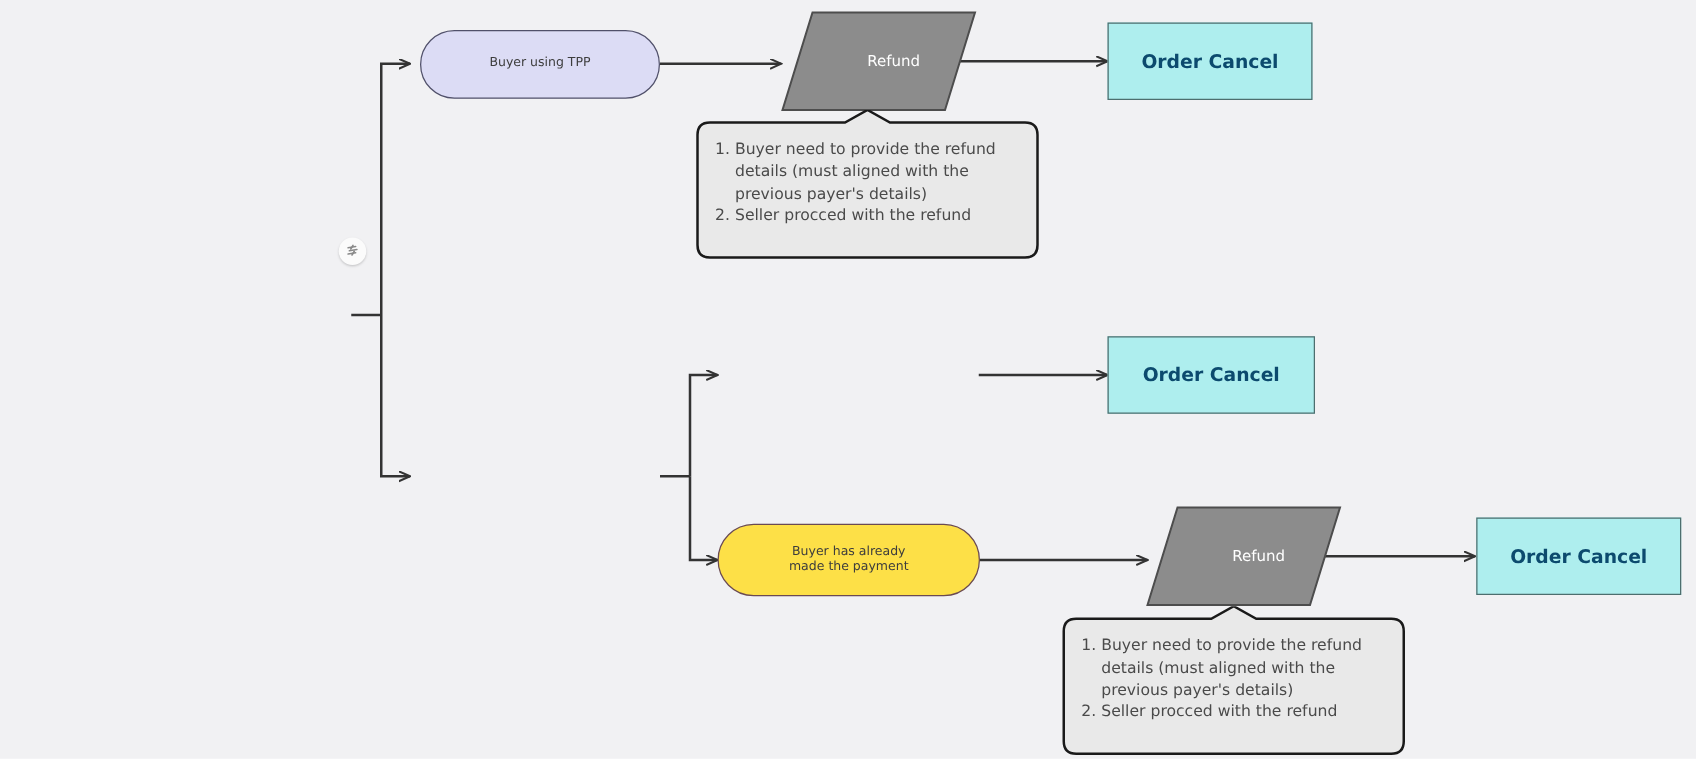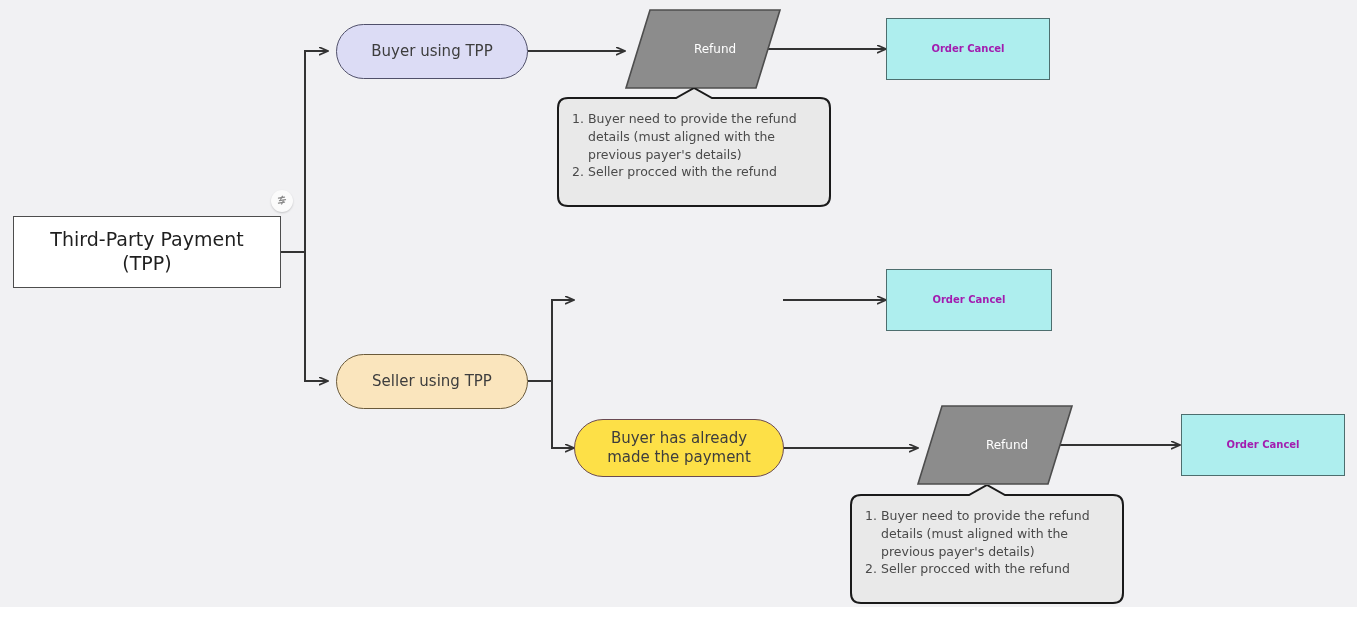--- a/index.html
+++ b/index.html
@@ -40,27 +40,27 @@
     line-height: 1.25;
   }
   .node-rect {
     border: 1.6px solid #4d4d4d;
     background: #ffffff;
   }
   .node-cyan {
     border: 1.6px solid #4d6e6e;
     background: #aeeeee;
     font-weight: bold;
-    font-size: 10px;
-    color: #a21caf;
+    font-size: 15px;
+    color: #0c4a6e;
   }
   .node-stadium {
     border: 1.6px solid #4a4a58;
     border-radius: 999px;
-    font-size: 15px;
+    font-size: 10px;
   }
   .node-round {
     border: 1.6px solid #3f5c43;
     border-radius: 12px;
     font-size: 15px;
   }
   .tpp-box {
     font-size: 19px;
     color: #1f1f1f;
   }
@@ -119,44 +119,37 @@
       <path d="M552,381 L552,448 L574,448" marker-end="url(#arrow)"></path>
 
       <path d="M783,300 L886,300" marker-end="url(#arrow)"></path>
 
       <path d="M784,448 L918,448" marker-end="url(#arrow)"></path>
 
       <path d="M1052,445 L1180,445" marker-end="url(#arrow)"></path>
     </g>
   </svg>
 
-  <div class="node node-rect tpp-box" style="left:13px; top:216px; width:268px; height:72px; flex-direction:column;">
-    <span>Third-Party Payment</span>
-    <span>(TPP)</span>
-  </div>
 
   <div class="badge" style="left:271px; top:190px;">
     <svg width="12" height="12" viewBox="0 0 12 12" xmlns="http://www.w3.org/2000/svg">
       <g stroke="#8a8a8a" stroke-width="1.3" stroke-linecap="round" fill="none">
         <path d="M2.5,3.2 L8.5,2.2"></path>
         <path d="M3.5,5.6 L9.5,4.6"></path>
         <path d="M2.5,8.2 L8.5,7.2"></path>
         <path d="M6.4,1.3 L4.6,4.2"></path>
         <path d="M7.4,6.0 L5.6,9.0"></path>
       </g>
     </svg>
   </div>
 
   <div class="node node-stadium" style="left:336px; top:24px; width:192px; height:55px; background:#dcdcf5; border-color:#50506a;">
     <span>Buyer using TPP</span>
   </div>
 
-  <div class="node node-stadium" style="left:336px; top:354px; width:192px; height:55px; background:#fae5bd; border-color:#6a5a3a;">
-    <span>Seller using TPP</span>
-  </div>
 
 
   <div class="node node-stadium" style="left:574px; top:419px; width:210px; height:58px; background:#fde047; border-color:#6a4a52; flex-direction:column;">
     <span>Buyer has already</span>
     <span>made the payment</span>
   </div>
 
   <div class="para-wrap" style="left:624px; top:8px; width:158px; height:82px;">
     <svg width="158" height="82" viewBox="0 0 158 82" xmlns="http://www.w3.org/2000/svg">
       <polygon points="26,2 156,2 132,80 2,80" fill="#8c8c8c" stroke="#4d4d4d" stroke-width="1.6"></polygon>

